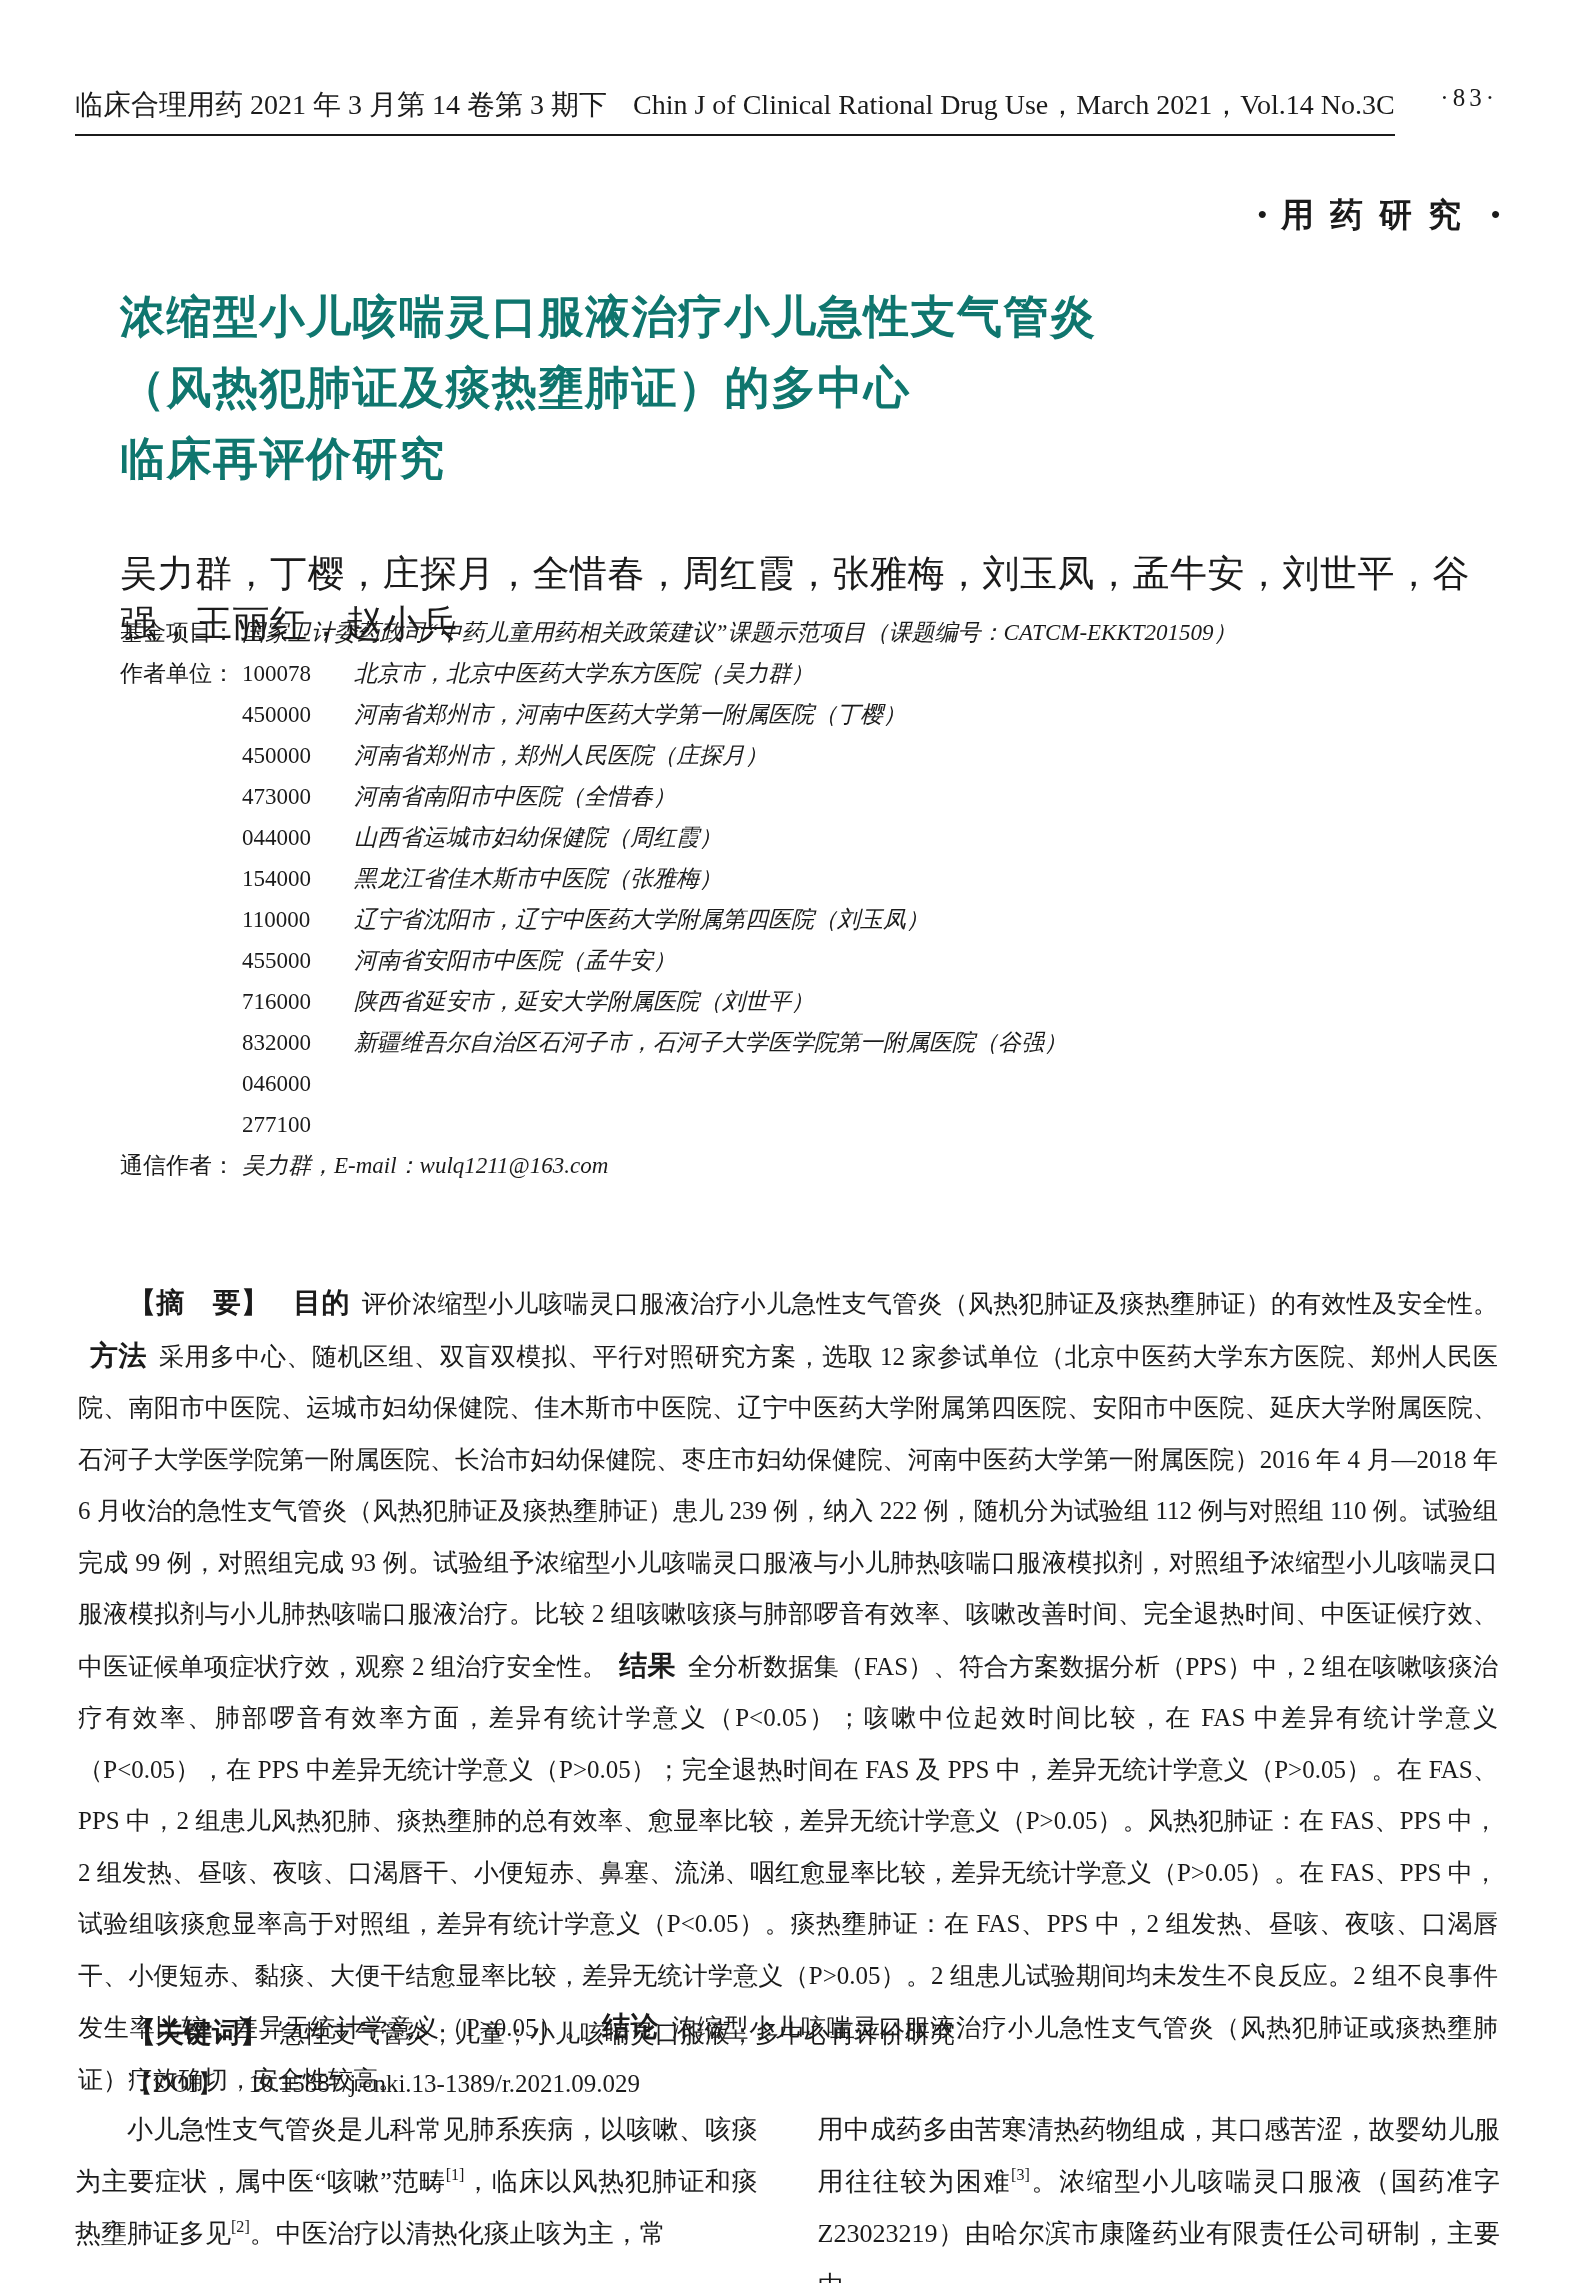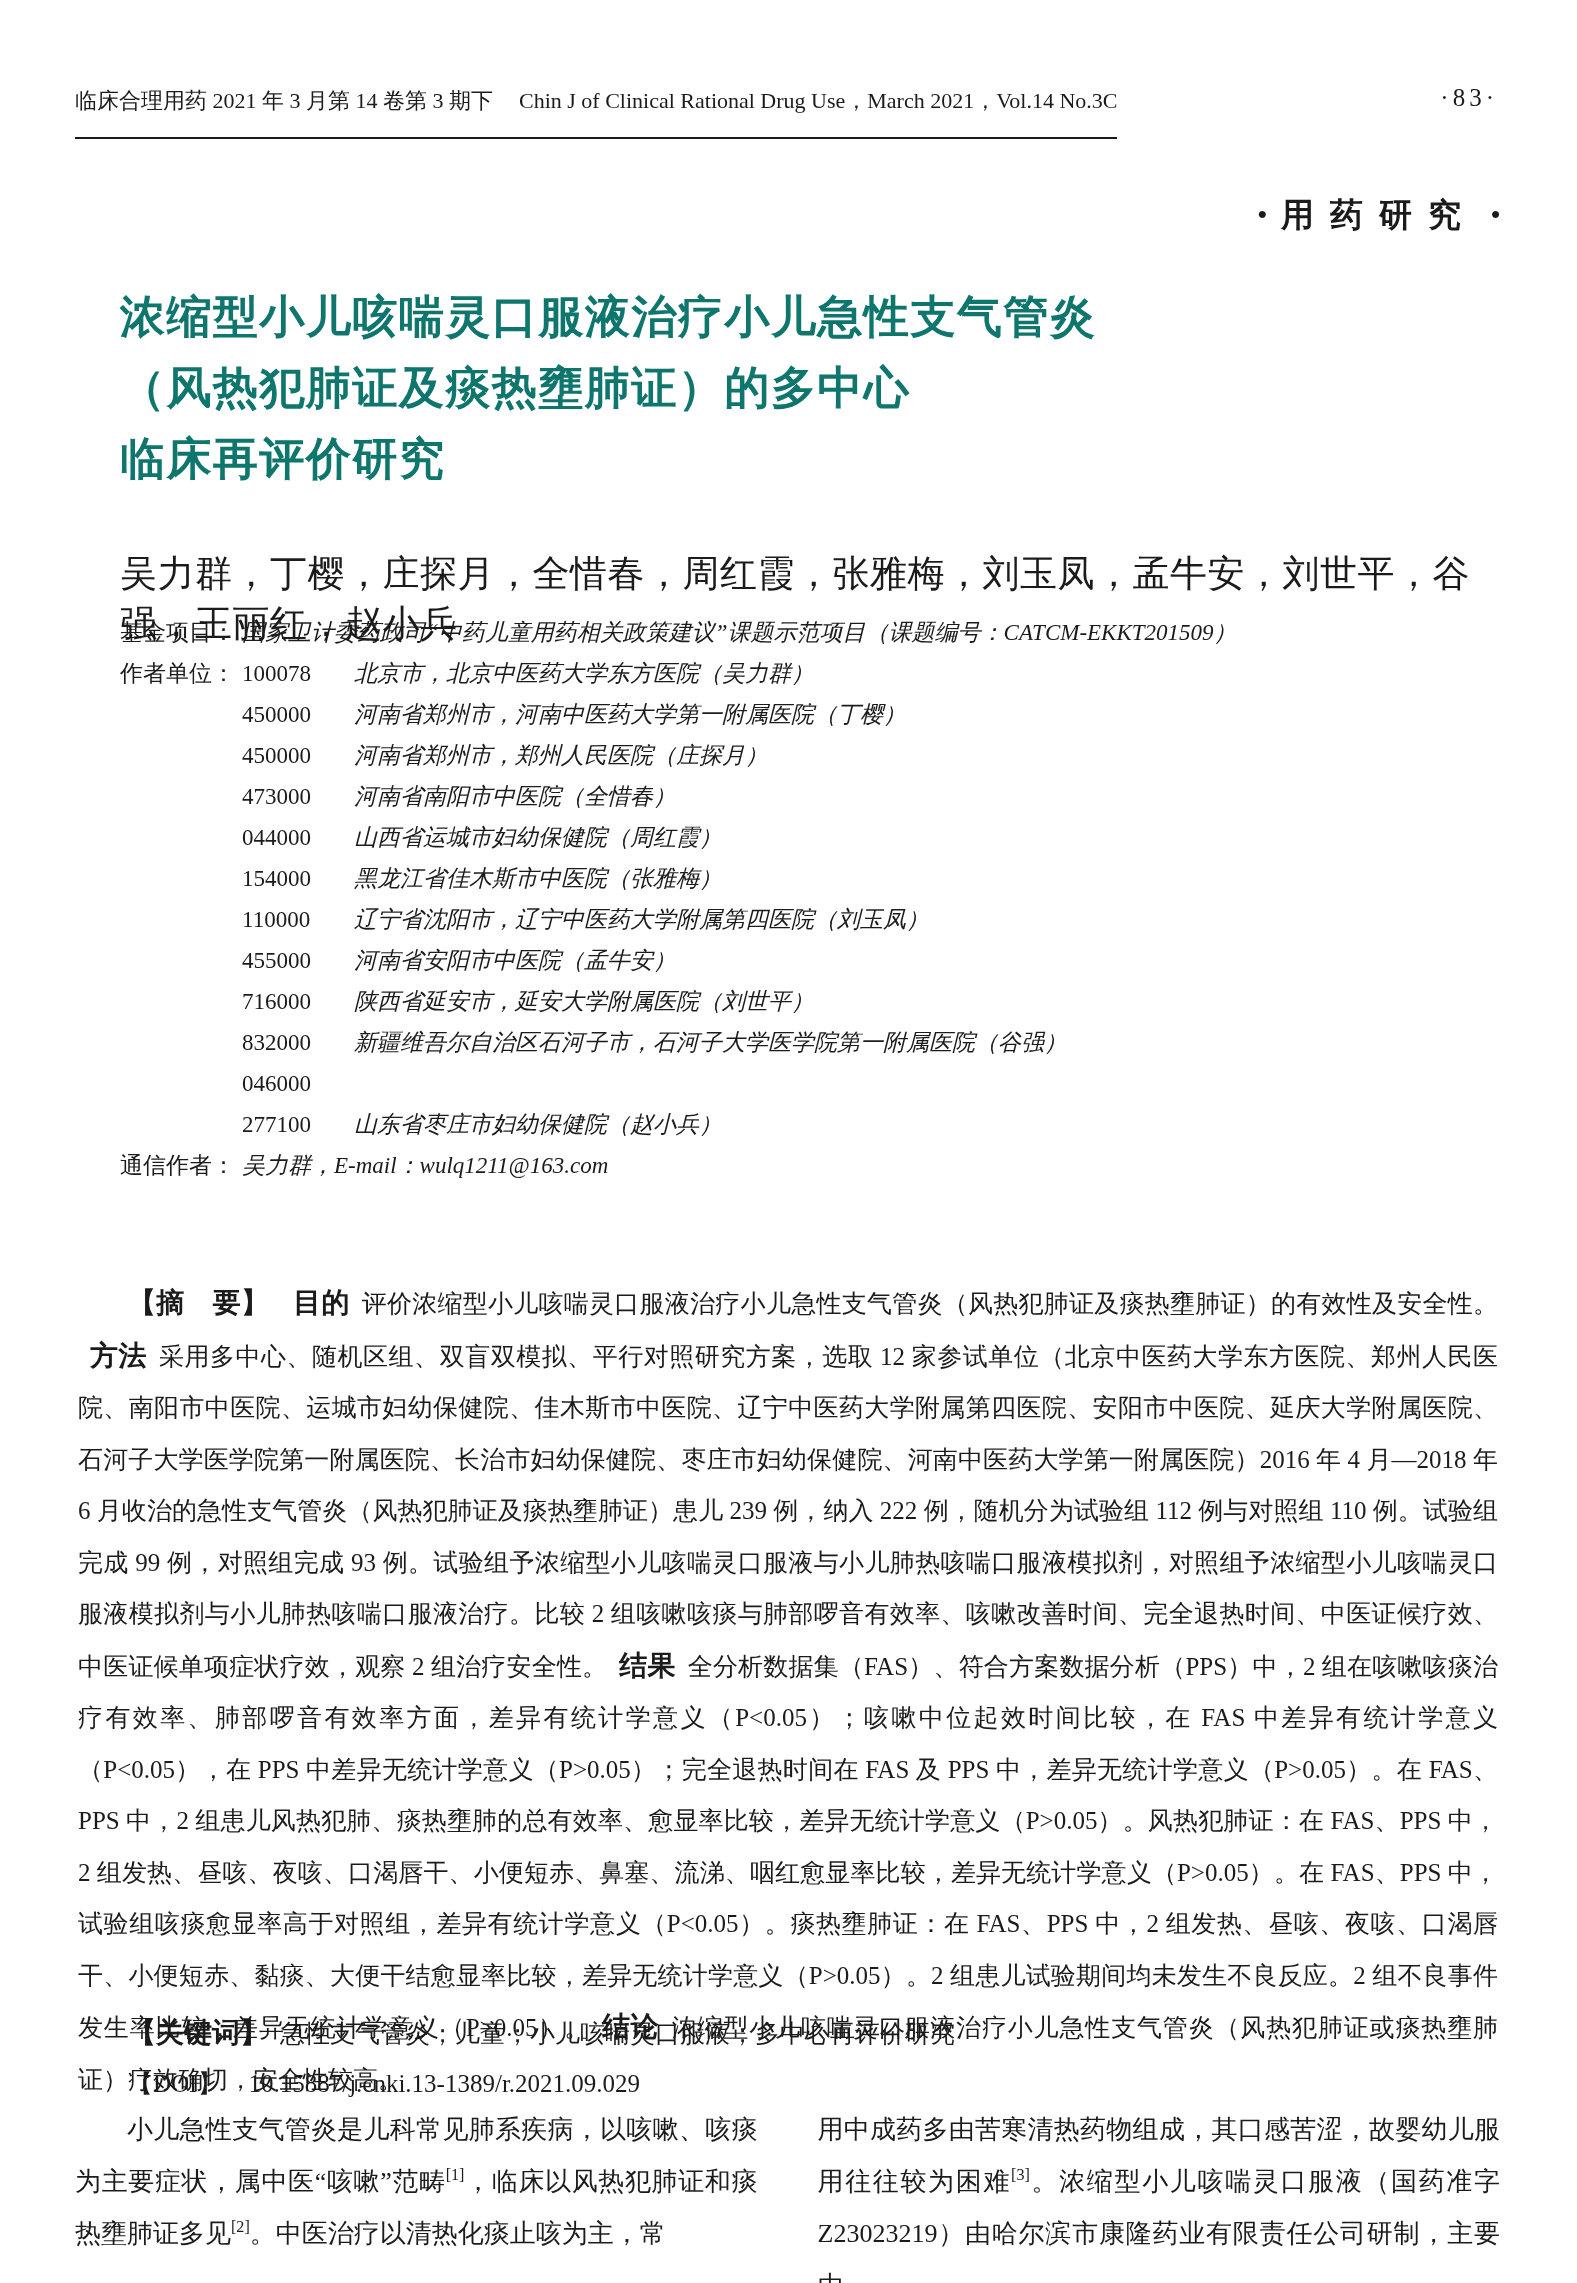--- a/index.html
+++ b/index.html
@@ -10,23 +10,23 @@
     background: #ffffff;
     overflow: hidden;
     font-family: "Liberation Serif", "DejaVu Serif", serif;
     color: #1b1b1b;
   }
 
   
   .header { position: absolute; top: 86px; left: 75px; right: 77px; }
   .journal-line {
     display: inline-block;
-    font-size: 22px;
+    font-size: 28px;
     border-bottom: 2px solid #1b1b1b;
-    padding-bottom: 21px;
+    padding-bottom: 10px;
     white-space: nowrap;
   }
   .journal-cn { margin-right: 26px; }
   .page-no {
     position: absolute; right: 2px; top: -2px;
     font-size: 25px; letter-spacing: 4px;
   }
 
   
   .section-label {
@@ -182,21 +182,20 @@
         </div>
 
         <div class="meta-row">
           <span class="meta-label"></span>
           <span class="meta-zip">046000</span>
         </div>
 
         <div class="meta-row">
           <span class="meta-label"></span>
           <span class="meta-zip">277100</span>
-          <span class="meta-org">山东省枣庄市妇幼保健院（赵小兵）</span>
         </div>
       </div>
     <div class="meta-row">
       <span class="meta-label">通信作者：</span>
       <span class="meta-text">吴力群，E-mail：wulq1211@163.com</span>
     </div>
   </div>
 
   <p class="abs"><span class="seg-bold">【摘　要】</span><span class="seg-bold">目的</span><span>评价浓缩型小儿咳喘灵口服液治疗小儿急性支气管炎（风热犯肺证及痰热壅肺证）的有效性及安全性。</span><span class="seg-bold">方法</span><span>采用多中心、随机区组、双盲双模拟、平行对照研究方案，选取 12 家参试单位（北京中医药大学东方医院、郑州人民医院、南阳市中医院、运城市妇幼保健院、佳木斯市中医院、辽宁中医药大学附属第四医院、安阳市中医院、延庆大学附属医院、石河子大学医学院第一附属医院、长治市妇幼保健院、枣庄市妇幼保健院、河南中医药大学第一附属医院）2016 年 4 月—2018 年 6 月收治的急性支气管炎（风热犯肺证及痰热壅肺证）患儿 239 例，纳入 222 例，随机分为试验组 112 例与对照组 110 例。试验组完成 99 例，对照组完成 93 例。试验组予浓缩型小儿咳喘灵口服液与小儿肺热咳喘口服液模拟剂，对照组予浓缩型小儿咳喘灵口服液模拟剂与小儿肺热咳喘口服液治疗。比较 2 组咳嗽咳痰与肺部啰音有效率、咳嗽改善时间、完全退热时间、中医证候疗效、中医证候单项症状疗效，观察 2 组治疗安全性。</span><span class="seg-bold">结果</span><span>全分析数据集（FAS）、符合方案数据分析（PPS）中，2 组在咳嗽咳痰治疗有效率、肺部啰音有效率方面，差异有统计学意义（P&lt;0.05）；咳嗽中位起效时间比较，在 FAS 中差异有统计学意义（P&lt;0.05），在 PPS 中差异无统计学意义（P&gt;0.05）；完全退热时间在 FAS 及 PPS 中，差异无统计学意义（P&gt;0.05）。在 FAS、PPS 中，2 组患儿风热犯肺、痰热壅肺的总有效率、愈显率比较，差异无统计学意义（P&gt;0.05）。风热犯肺证：在 FAS、PPS 中，2 组发热、昼咳、夜咳、口渴唇干、小便短赤、鼻塞、流涕、咽红愈显率比较，差异无统计学意义（P&gt;0.05）。在 FAS、PPS 中，试验组咳痰愈显率高于对照组，差异有统计学意义（P&lt;0.05）。痰热壅肺证：在 FAS、PPS 中，2 组发热、昼咳、夜咳、口渴唇干、小便短赤、黏痰、大便干结愈显率比较，差异无统计学意义（P&gt;0.05）。2 组患儿试验期间均未发生不良反应。2 组不良事件发生率比较，差异无统计学意义（P&gt;0.05）。</span><span class="seg-bold">结论</span><span>浓缩型小儿咳喘灵口服液治疗小儿急性支气管炎（风热犯肺证或痰热壅肺证）疗效确切，安全性较高。</span></p>
 

